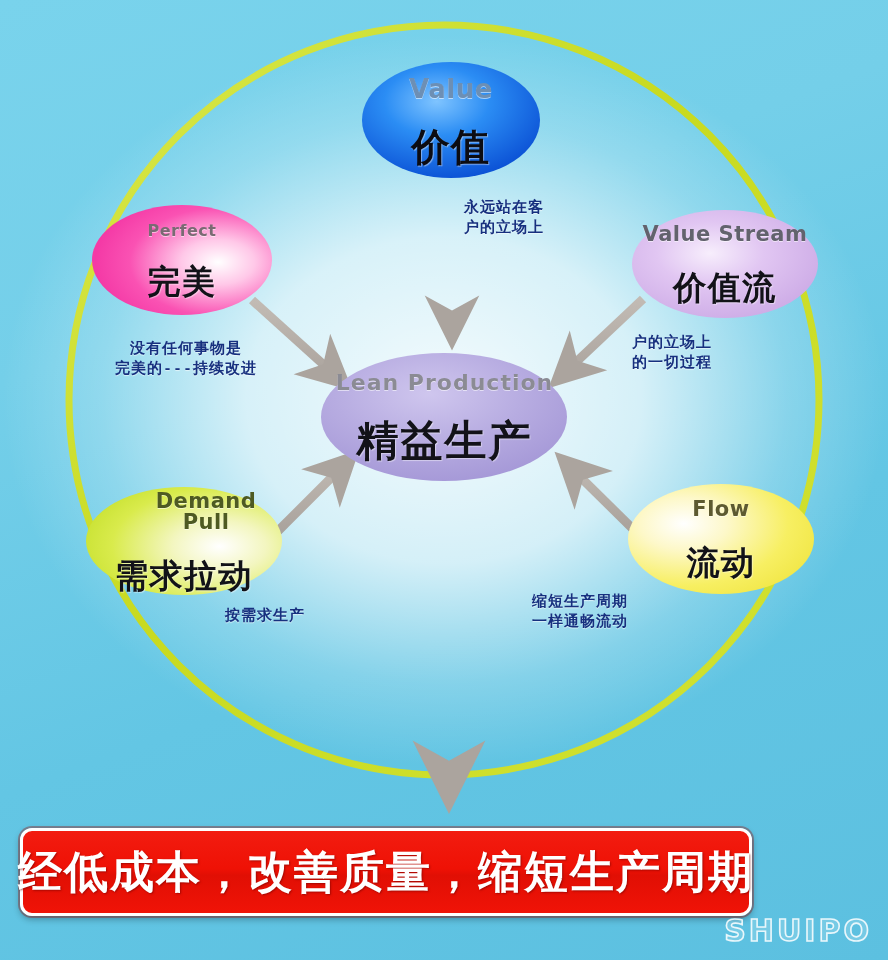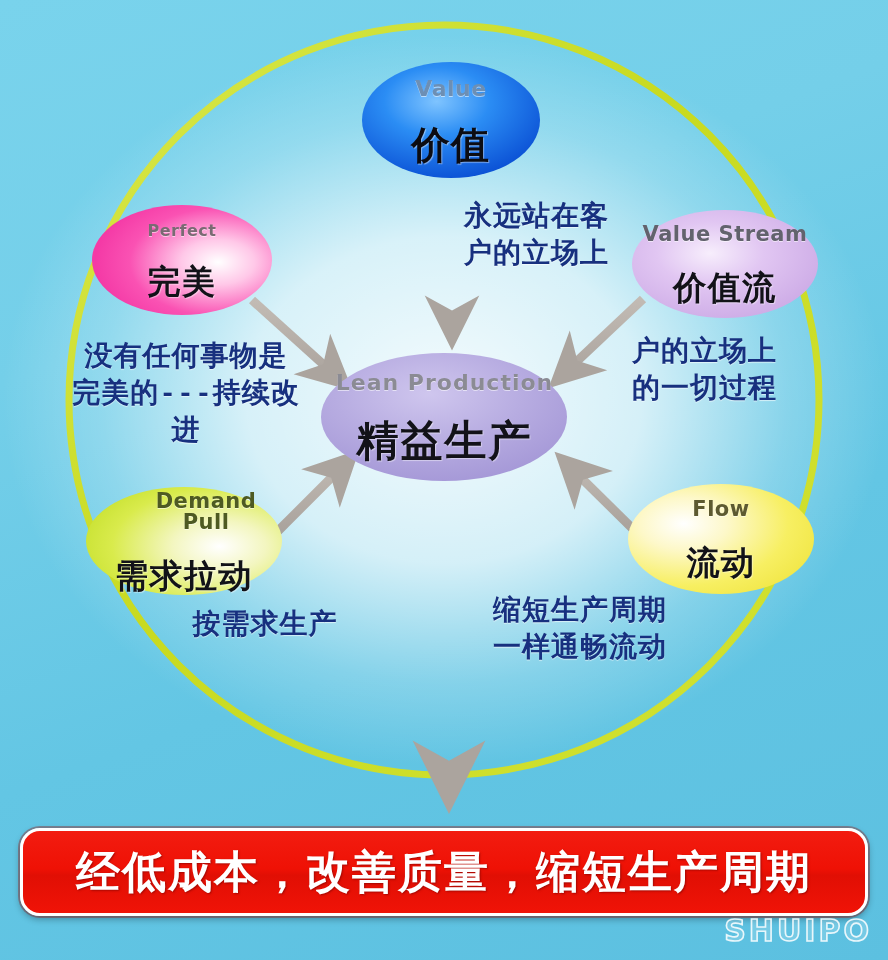--- a/index.html
+++ b/index.html
@@ -39,52 +39,52 @@
   #n-center{left:322px;top:353px;width:245px;height:128px;}
   #n-center .en{font-size:22px;color:#8b8b94;letter-spacing:1px;}
   #n-center .cn{font-size:42px;letter-spacing:2px;}
 
   #n-value       {left:362px;top:62px; width:178px;height:117px;}
   #n-perfect     {left:92px; top:205px;width:180px;height:110px;}
   #n-stream      {left:632px;top:210px;width:186px;height:108px;}
   #n-demand      {left:86px; top:487px;width:196px;height:108px;}
   #n-flow        {left:628px;top:484px;width:186px;height:110px;}
 
-  #n-value .en{color:#6d8fb4;font-size:22px;}
+  #n-value .en{color:#6d8fb4;font-size:26px;}
   #n-value .cn{font-size:38px;color:#0c0c12;}
 
   #n-perfect .en{color:#7a6a73;}
   #n-stream .en{color:#62626d;font-size:21px;}
   #n-demand .en{color:#4e5a22;font-size:21px;margin-left:44px;}
   #n-flow .en{color:#5d5a30;font-size:21px;}
 
   
   .anno{
     position:absolute;
     font-family:"DejaVu Sans","Liberation Sans",sans-serif;
     font-weight:bold;color:#17307f;
-    font-size:28px;line-height:1.32;
+    font-size:15px;line-height:1.32;
     letter-spacing:1px;
     text-shadow:0 1px 1px rgba(255,255,255,.6);
     white-space:pre-line;
     text-align:center;
   }
   #a-value  {left:464px;top:198px;width:160px;text-align:left;}
   #a-perfect{left:60px; top:340px;width:252px;font-family:Liberation Mono, monospace;}
   #a-stream {left:632px;top:333px;width:190px;text-align:left;}
   #a-demand {left:150px;top:606px;width:230px;}
   #a-flow   {left:480px;top:592px;width:200px;}
 
   
   #banner{
-    position:absolute;left:20px;top:828px;width:848px;height:88px;
+    position:absolute;left:20px;top:828px;width:732px;height:88px;
     box-sizing:border-box;
     background:linear-gradient(180deg,#f21c10 0%,#ef1105 46%,#e10f04 54%,#f01307 100%);
     border:3px solid #ffffff;
-    border-radius:20px;
+    border-radius:12px;
     box-shadow:0 0 0 2px rgba(160,10,0,.35), 0 3px 7px rgba(0,0,0,.33);
     display:flex;align-items:center;justify-content:center;
   }
   #banner .txt{
     color:#ffffff;font-weight:bold;
     font-size:44px;letter-spacing:2px;
     font-family:"DejaVu Serif","Liberation Serif",serif;
     text-shadow:1px 1px 2px rgba(110,0,0,.55);
     white-space:nowrap;
   }

